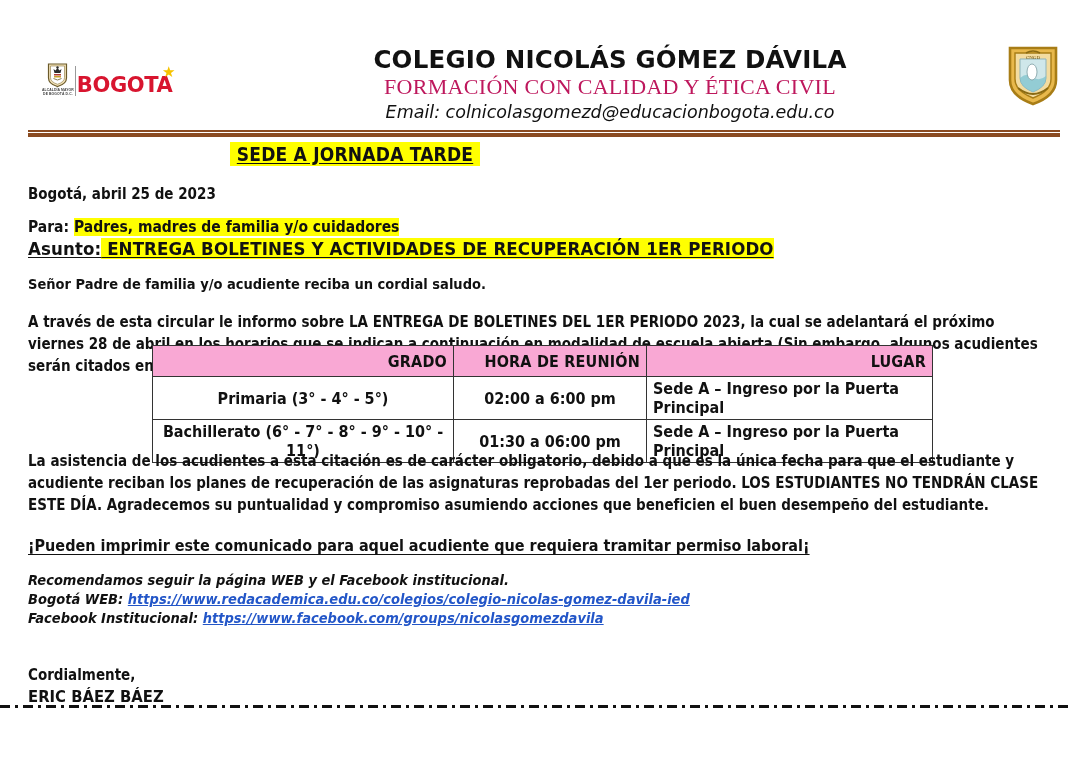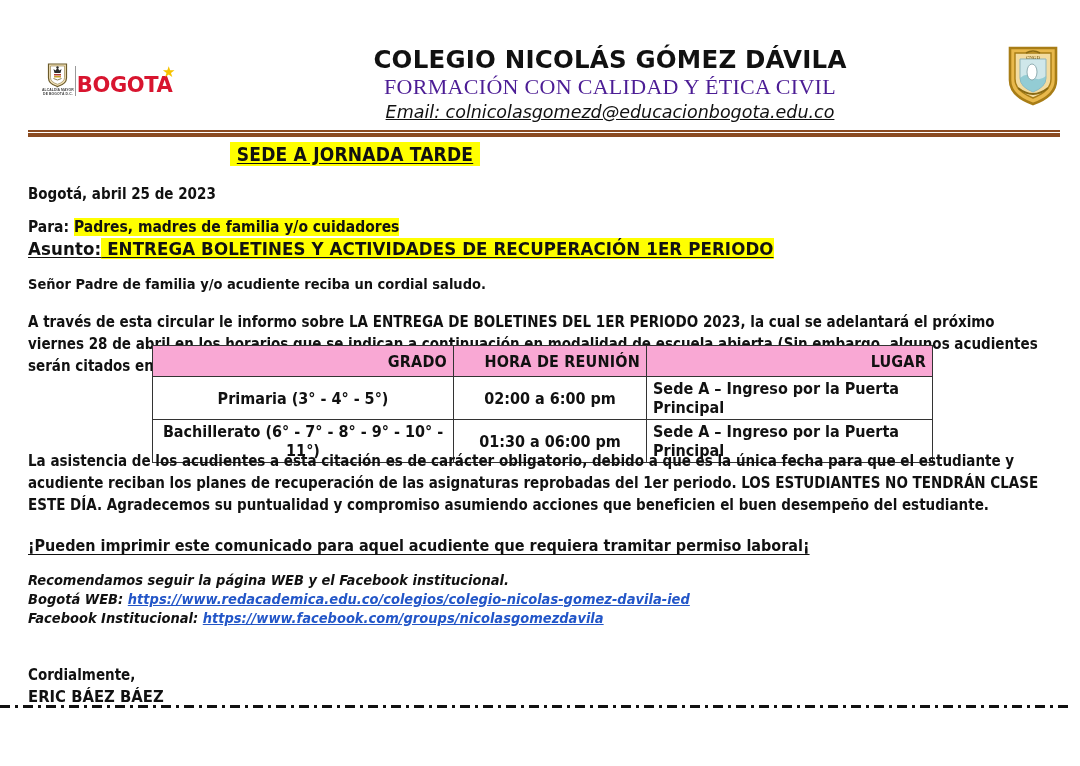--- a/index.html
+++ b/index.html
@@ -41,28 +41,27 @@
   .title-block{
     position:absolute;left:330px;top:46px;width:560px;text-align:center;
   }
   .school-name{
     font-family:"DejaVu Sans", sans-serif;
     font-size:24.5px;font-weight:bold;letter-spacing:.2px;line-height:28px;
     color:#111;white-space:nowrap;
   }
   .school-motto{
     font-family:"Liberation Serif", serif;
-    font-size:22px;line-height:26px;letter-spacing:.3px;color:#4c1d95;
+    font-size:22px;line-height:26px;letter-spacing:.3px;color:#be185d;
     white-space:nowrap;
   }
   .school-email{
     font-family:"DejaVu Sans", sans-serif;
     font-style:italic;font-size:17.5px;line-height:24px;color:#111;
     white-space:nowrap;
-    text-decoration:underline;
   }
 
   .school-crest{position:absolute;right:20px;top:44px;width:54px;height:62px;}
 
   .brown-rule{
     position:absolute;left:28px;top:130px;width:1032px;height:7px;
     background:linear-gradient(to bottom,
       #8a4b21 0%, #8a4b21 28%,
       #ffffff 28%, #ffffff 46%,
       #8a4b21 46%, #8a4b21 100%);

